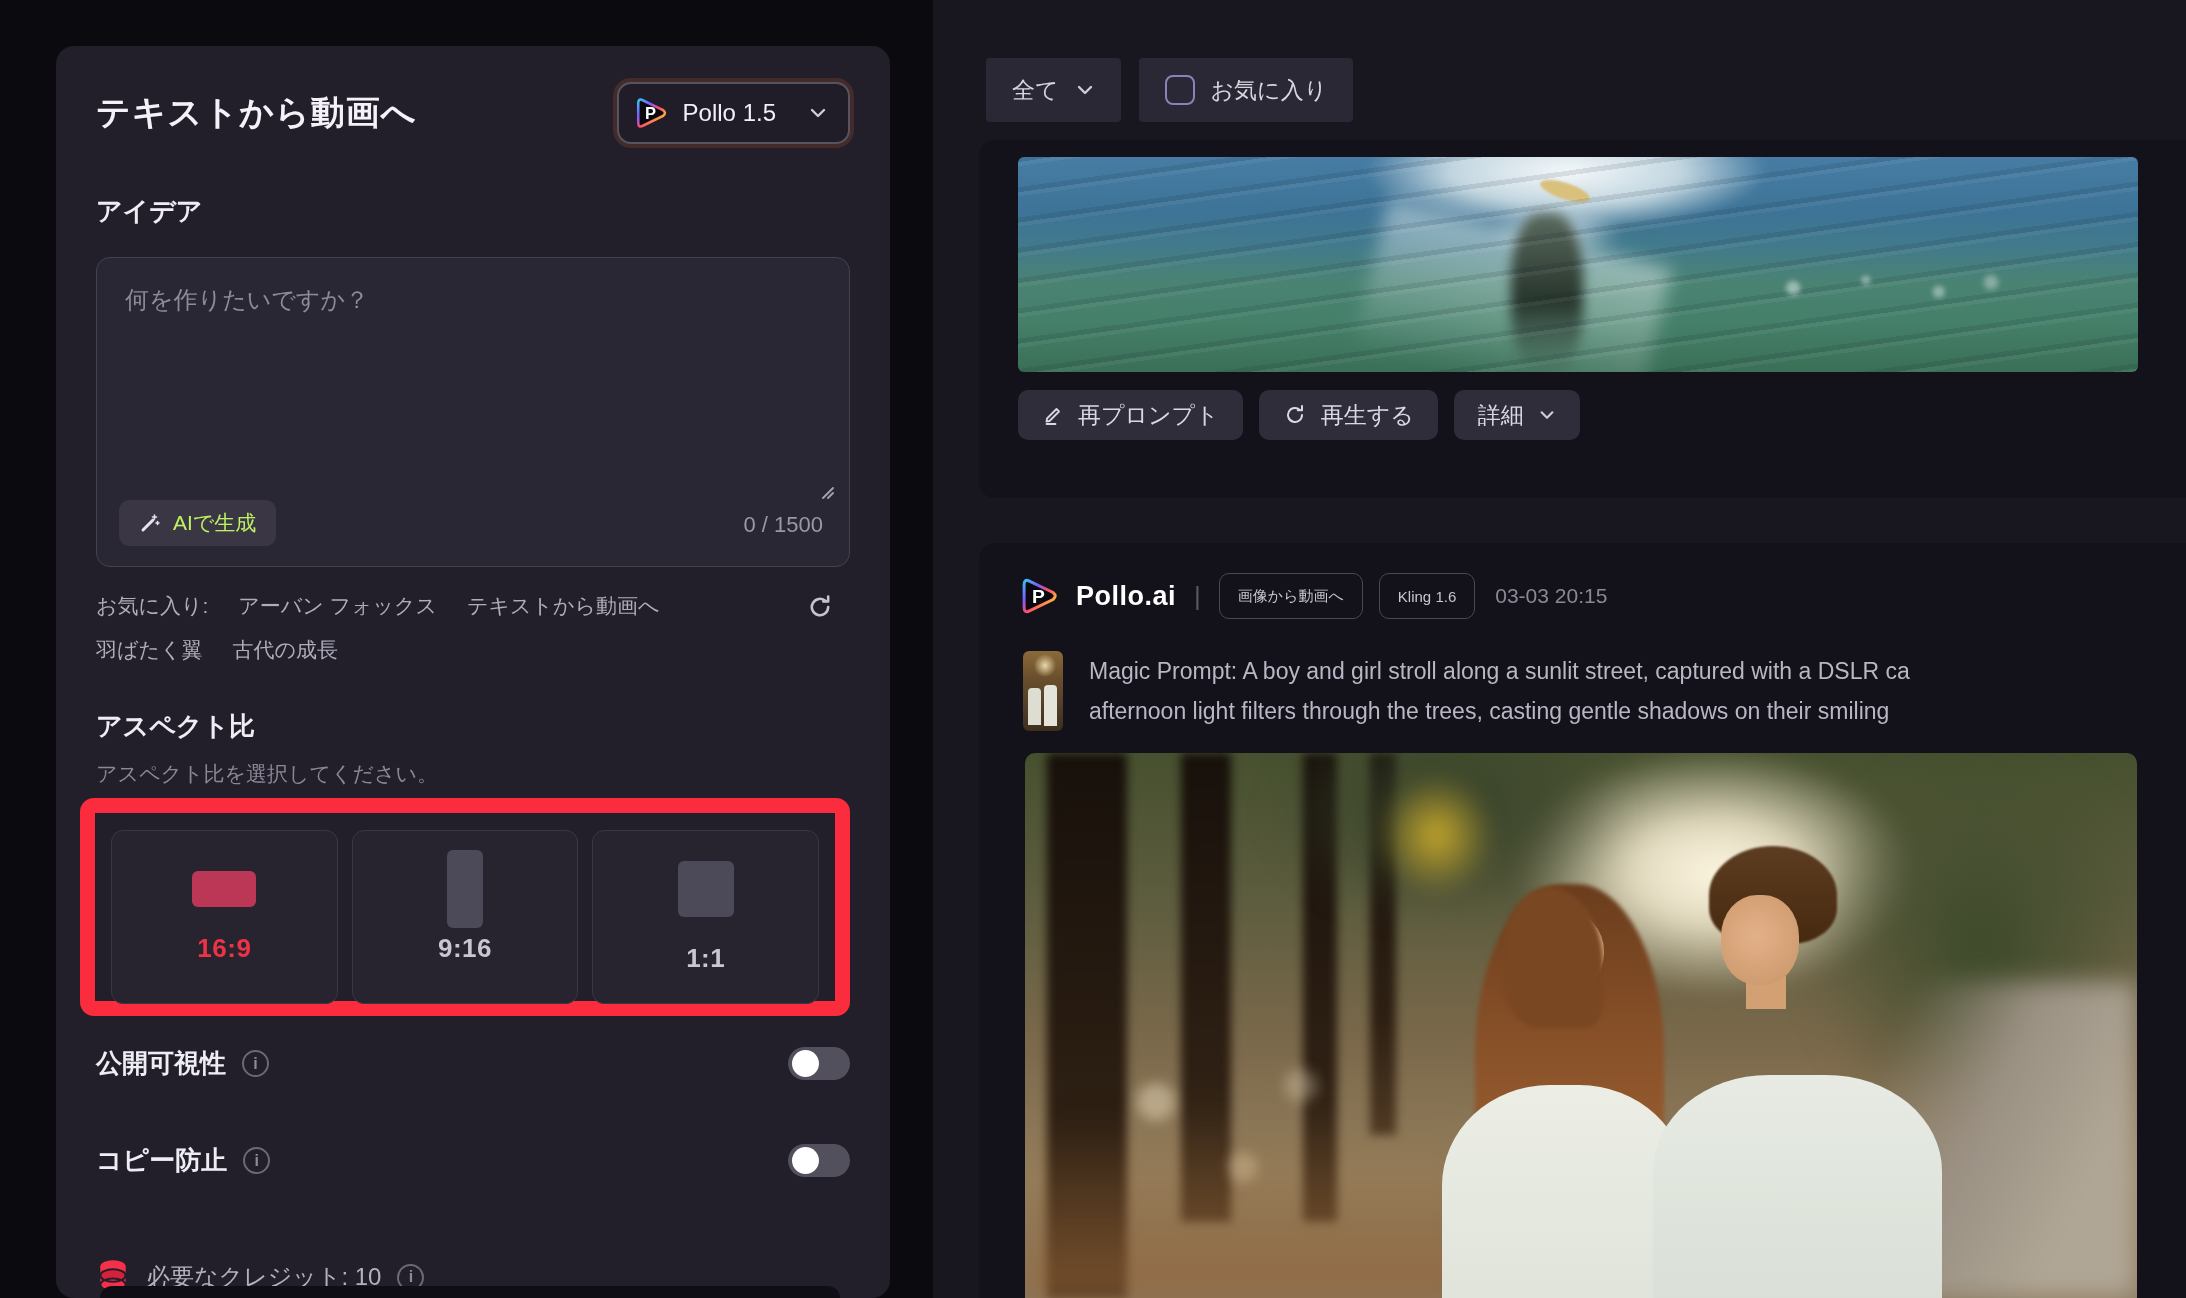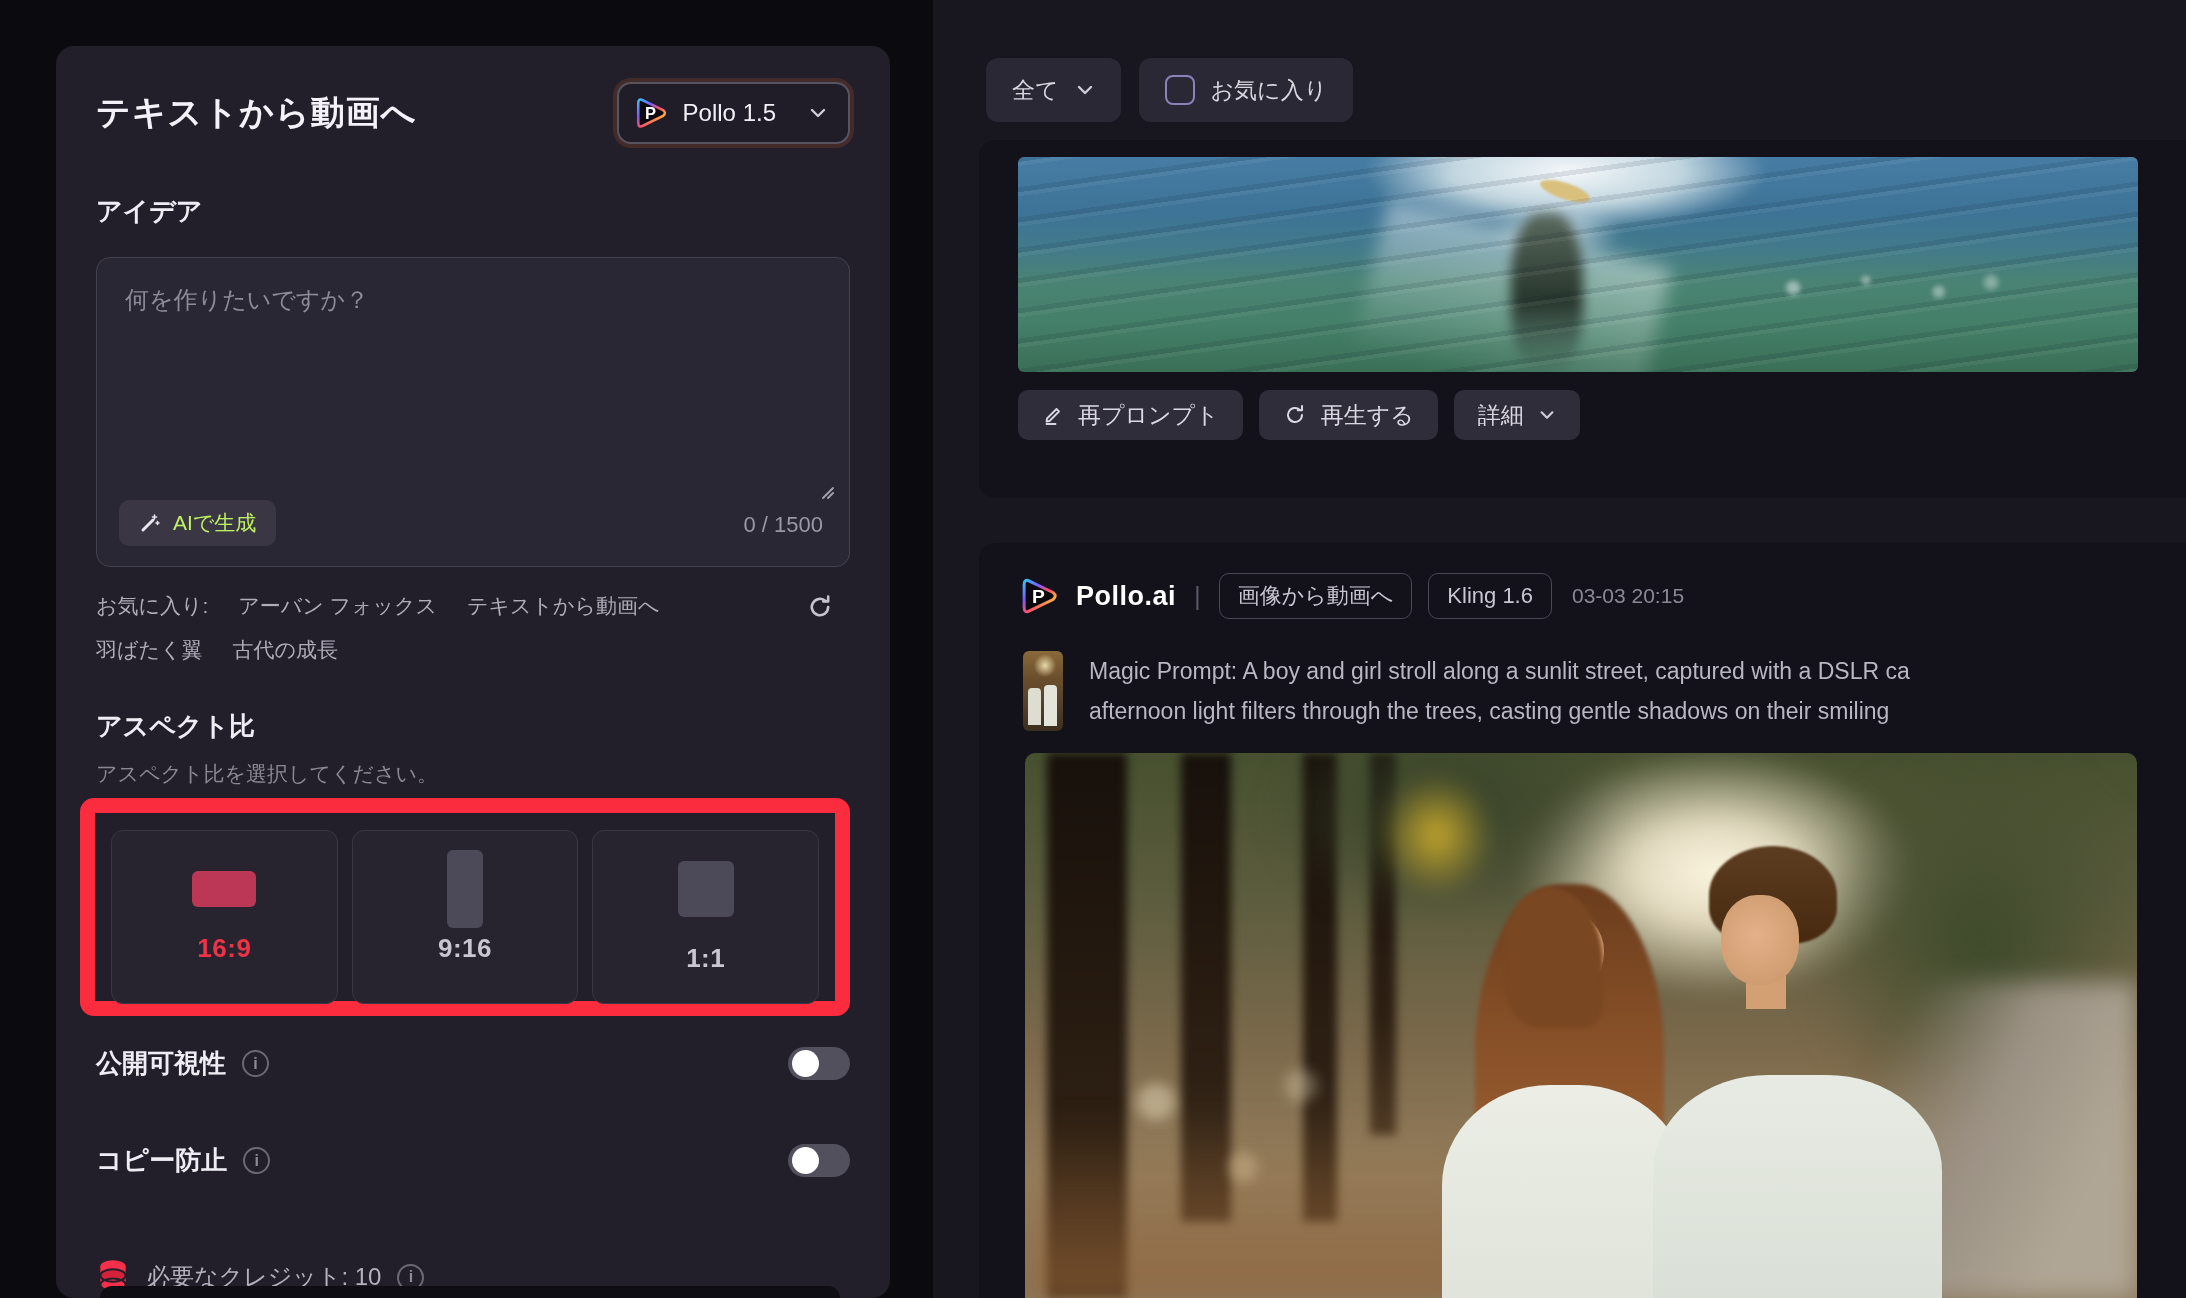--- a/index.html
+++ b/index.html
@@ -89,21 +89,21 @@
   .bottom-sliver {
     position:absolute; left:44px; right:50px; bottom:0; height:12px;
     background:#100e15; border-radius:18px 18px 0 0;
   }
 
   
   .right-panel { position:absolute; left:893px; top:0; width:1293px; height:1298px; background:#18161f; }
   .filter-row { position:absolute; left:53px; top:58px; display:flex; gap:18px; }
   .filter-chip {
     display:flex; align-items:center; gap:16px; height:64px; padding:0 26px;
-    background:#2a2834; border:none; border-radius:12px; color:#d9d6e0; font-size:23px;
+    background:#2a2834; border:none; border-radius:4px; color:#d9d6e0; font-size:23px;
     cursor:pointer; font-family:inherit;
   }
   .checkbox { width:30px; height:30px; border:2px solid #8a82b8; border-radius:8px; background:transparent; }
 
   .card { position:absolute; left:46px; width:1310px; background:#13111a; border-radius:16px; }
   .card1 { top:140px; height:358px; }
   .card2 { top:543px; height:900px; padding:22px 0 0 39px; }
 
   
   .surf {
@@ -148,21 +148,21 @@
     background:#302d3a; border:none; border-radius:10px; color:#dbd8e3; font-size:23px;
     cursor:pointer; font-family:inherit;
   }
 
   .card2-header { display:flex; align-items:center; gap:16px; height:62px; }
   .brand-name { font-size:27px; font-weight:bold; color:#ffffff; letter-spacing:.5px; }
   .brand-sep { color:#5a5766; font-size:26px; margin:0 2px; }
   .badge {
     display:flex; align-items:center; height:46px; padding:0 18px;
     border:1.5px solid #4a4757; border-radius:10px; background:transparent;
-    color:#c9c6d2; font-size:22px; cursor:pointer; font-family:inherit;
+    color:#c9c6d2; font-size:15px; cursor:pointer; font-family:inherit;
   }
   .timestamp { font-size:21px; color:#8b8896; margin-left:4px; }
 
   .prompt-row { display:flex; margin-top:24px; }
   .prompt-thumb {
     width:40px; height:80px; border-radius:6px; margin-left:5px; overflow:hidden; position:relative; flex:none;
     background:linear-gradient(180deg,#8a6a3a 0%,#6a4e2c 35%,#55402a 65%,#3c2e1e 100%);
   }
   .prompt-thumb .t-sky { position:absolute; left:20%; top:0; width:70%; height:36%;
     background:radial-gradient(closest-side, #e8d8a8, rgba(232,216,168,0) 80%); }

